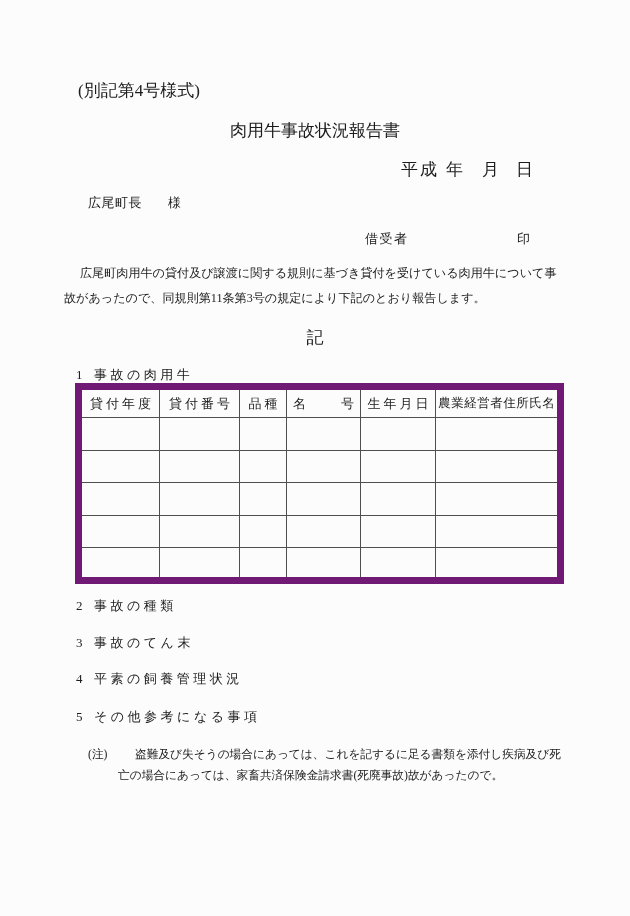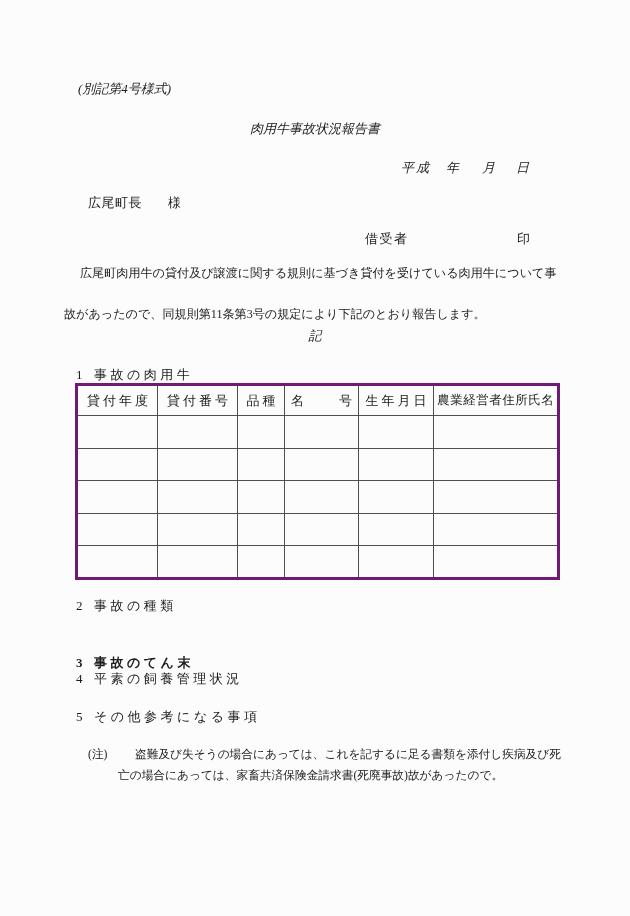--- a/index.html
+++ b/index.html
@@ -11,35 +11,35 @@
     position: relative;
     width: 630px;
     height: 916px;
     background: #fcfcfc;
     font-family: "Liberation Serif", "DejaVu Serif", serif;
     color: #1c1c1c;
     overflow: hidden;
   }
   .abs { position: absolute; line-height: 1; white-space: nowrap; }
   .fs12  { font-size: 12.1px; }
-  .fs125 { font-size: 13px; font-style: italic; }
+  .fs125 { font-size: 17px; }
   .centered { left: 0; right: 0; text-align: center; }
 
   .section-item { font-size: 13px; }
   .section-item .num { display: inline-block; width: 7px; }
   .section-item .lbl { margin-left: 11px; letter-spacing: 3.5px; }
 
   table.cattle {
     position: absolute;
     left: 75px;
     top: 383px;
     width: 482px;
     border-collapse: collapse;
     table-layout: fixed;
-    border: 3px solid #701a75;
+    border: 7px solid #701a75;
   }
   table.cattle th, table.cattle td {
     border: 1px solid #4f4f4f;
     padding: 0;
     font-weight: normal;
   }
   table.cattle thead tr { height: 31px; }
   table.cattle tbody tr { height: 32.6px; }
   table.cattle th {
     font-size: 13px;
@@ -76,21 +76,21 @@
     <span class="abs" style="left:88px; top:0; letter-spacing:0.5px;">広尾町長</span>
     <span class="abs" style="left:168px; top:0;">様</span>
   </div>
 
   <div class="abs fs12" style="left:80px; top:267px;">広尾町肉用牛の貸付及び譲渡に関する規則に基づき貸付を受けている肉用牛について事</div>
 
   <div class="abs" style="left:0; top:232px; width:630px; height:14px; font-size:13px;">
     <span class="abs" style="left:365px; top:0; letter-spacing:1.5px;">借受者</span>
     <span class="abs" style="left:517px; top:0;">印</span>
   </div>
-  <div class="abs fs12" style="left:64px; top:292px;margin-top:16px;">故があったので、同規則第11条第3号の規定により下記のとおり報告します。</div>
+  <div class="abs fs12" style="left:64px; top:292px;">故があったので、同規則第11条第3号の規定により下記のとおり報告します。</div>
 
   <div class="abs fs125 centered" style="top:329px;">記</div>
 
   <div class="abs section-item" style="left:76px; top:368px;">
     <span class="num">1</span><span class="lbl">事故の肉用牛</span>
   </div>
 
   <table class="cattle">
     <colgroup>
       <col style="width:81px">
@@ -150,21 +150,21 @@
           <td></td>
           <td></td>
           <td></td>
         </tr>
       </tbody>
   </table>
 
   <div class="abs section-item" style="left:76px; top:599px;">
     <span class="num">2</span><span class="lbl">事故の種類</span>
   </div>
-  <div class="abs section-item" style="left:76px; top:656px;font-weight:bold;">
+  <div class="abs section-item" style="left:76px; top:636px;">
     <span class="num">3</span><span class="lbl">事故のてん末</span>
   </div>
   <div class="abs section-item" style="left:76px; top:672px;">
     <span class="num">4</span><span class="lbl">平素の飼養管理状況</span>
   </div>
   <div class="abs section-item" style="left:76px; top:710px;">
     <span class="num">5</span><span class="lbl">その他参考になる事項</span>
   </div>
 
   <div class="abs note-text" style="left:0; top:749px; width:630px; height:14px;">

